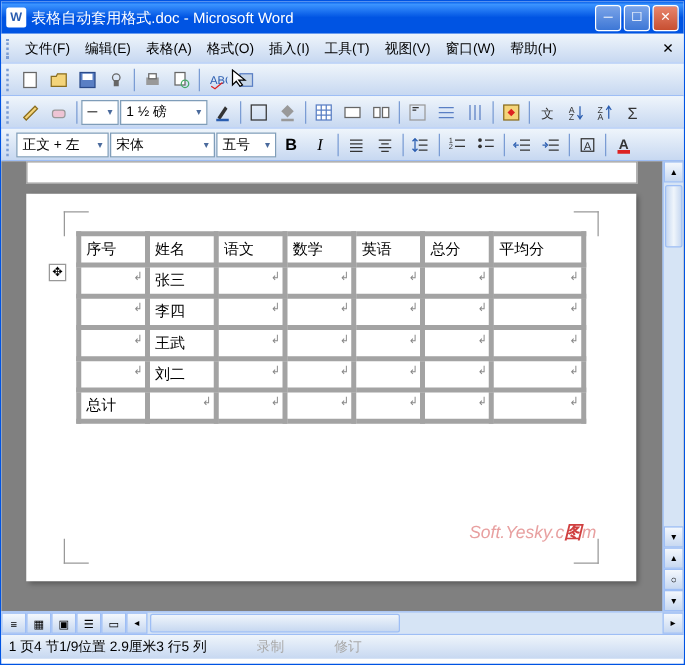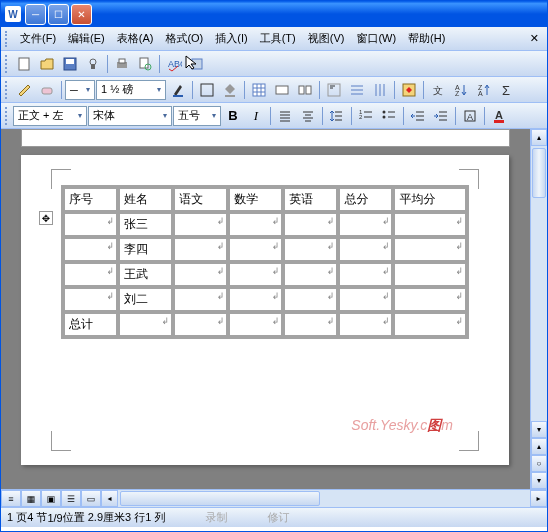--- a/index.html
+++ b/index.html
@@ -27,21 +27,21 @@
 .page .corner { position: absolute; width: 20px; height: 20px; border: 1px solid #999; }
 .page .corner.tl { top: 14px; left: 30px; border-right: none; border-bottom: none; }
 .page .corner.tr { top: 14px; right: 30px; border-left: none; border-bottom: none; }
 .page .corner.bl { bottom: 14px; left: 30px; border-right: none; border-top: none; }
 .page .corner.br { bottom: 14px; right: 30px; border-left: none; border-top: none; }
 .doc-title { text-align: center; font-size: 16px; font-weight: bold; margin-bottom: 10px; font-family: SimSun; }
 .doc-table { border-collapse: collapse; width: 100%; font-size: 12px; font-family: SimSun; }
 .doc-table td { border: 4px solid #a3a3a3; padding: 2px 4px; height: 22px; position: relative; }
 .cell-marker { font-size: 9px; color: #888; position: absolute; right: 2px; top: 2px; }
 .table-anchor { position: absolute; left: 18px; top: 56px; width: 14px; height: 14px; border: 1px solid #999; display: flex; align-items: center; justify-content: center; font-size: 10px; background: #fff; }
-.watermark { position: absolute; bottom: 30px; right: 56px; font-size: 14px; font-style: italic; color: #E8A0A0; font-family: Arial; }
+.watermark { position: absolute; bottom: 30px; right: 32px; font-size: 14px; font-style: italic; color: #E8A0A0; font-family: Arial; }
 .watermark .dot { color: #D04040; font-weight: bold; }
 .vscroll { width: 17px; background: #D6E4F5; border-left: 1px solid #9EBEF5; display: flex; flex-direction: column; }
 .vscroll .sbtn { height: 17px; background: linear-gradient(#F4F8FD, #C7D8F1); border: 1px solid #9EBEF5; display: flex; align-items: center; justify-content: center; font-size: 8px; cursor: pointer; }
 .vscroll .thumb { height: 50px; background: linear-gradient(to right, #C7D8F1, #EFF5FB, #C7D8F1); border: 1px solid #9EBEF5; border-radius: 2px; margin: 2px 1px; }
 .vscroll .track { flex: 1; }
 .hscroll-row { height: 18px; background: #D6E4F5; display: flex; align-items: center; border-top: 1px solid #9EBEF5; }
 .view-btns { display: flex; height: 100%; }
 .view-btn { width: 20px; border: 1px solid #9EBEF5; background: linear-gradient(#F4F8FD, #C7D8F1); display: flex; align-items: center; justify-content: center; font-size: 9px; cursor: pointer; }
 .hscroll { flex: 1; display: flex; height: 100%; }
 .hscroll .sbtn { width: 17px; background: linear-gradient(#F4F8FD, #C7D8F1); border: 1px solid #9EBEF5; display: flex; align-items: center; justify-content: center; font-size: 8px; cursor: pointer; }
@@ -50,20 +50,21 @@
 .statusbar { background: linear-gradient(to bottom, #EFF5FB, #C7D8F1); height: 20px; display: flex; align-items: center; padding: 0 6px; font-size: 11px; border-top: 1px solid #9EBEF5; }
 .status-seg { white-space: nowrap; }
 .status-dim { color: #aaa; margin-left: 40px; }
 svg { display: block; }
 </style>
 </head>
 <body>
 
 <div class="titlebar">
   <div class="app-icon">W</div>
+  <div class="title">表格自动套用格式.doc - Microsoft Word</div>
   <div class="winbtns">
     <div class="winbtn">─</div>
     <div class="winbtn">☐</div>
     <div class="winbtn close">✕</div>
   </div>
 </div>
 
 <div class="menubar">
   <div class="menu-handle"></div>
   <span class="menu-item">文件(F)</span>
@@ -502,16 +503,16 @@
     <div class="sbtn">▸</div>
   </div>
 </div>
 
 <div class="statusbar">
   <span class="status-seg">1 页</span>
   <span class="status-seg">4 节</span>
   <span class="status-seg">1/9</span>
   <span class="status-seg">位置 2.9厘米</span>
   <span class="status-seg">3 行</span>
-  <span class="status-seg">1 列</span>
+  <span class="status-seg">5 列</span>
   <span class="status-seg status-dim">录制</span>
   <span class="status-seg status-dim">修订</span>
 </div>
 
 </body></html>

